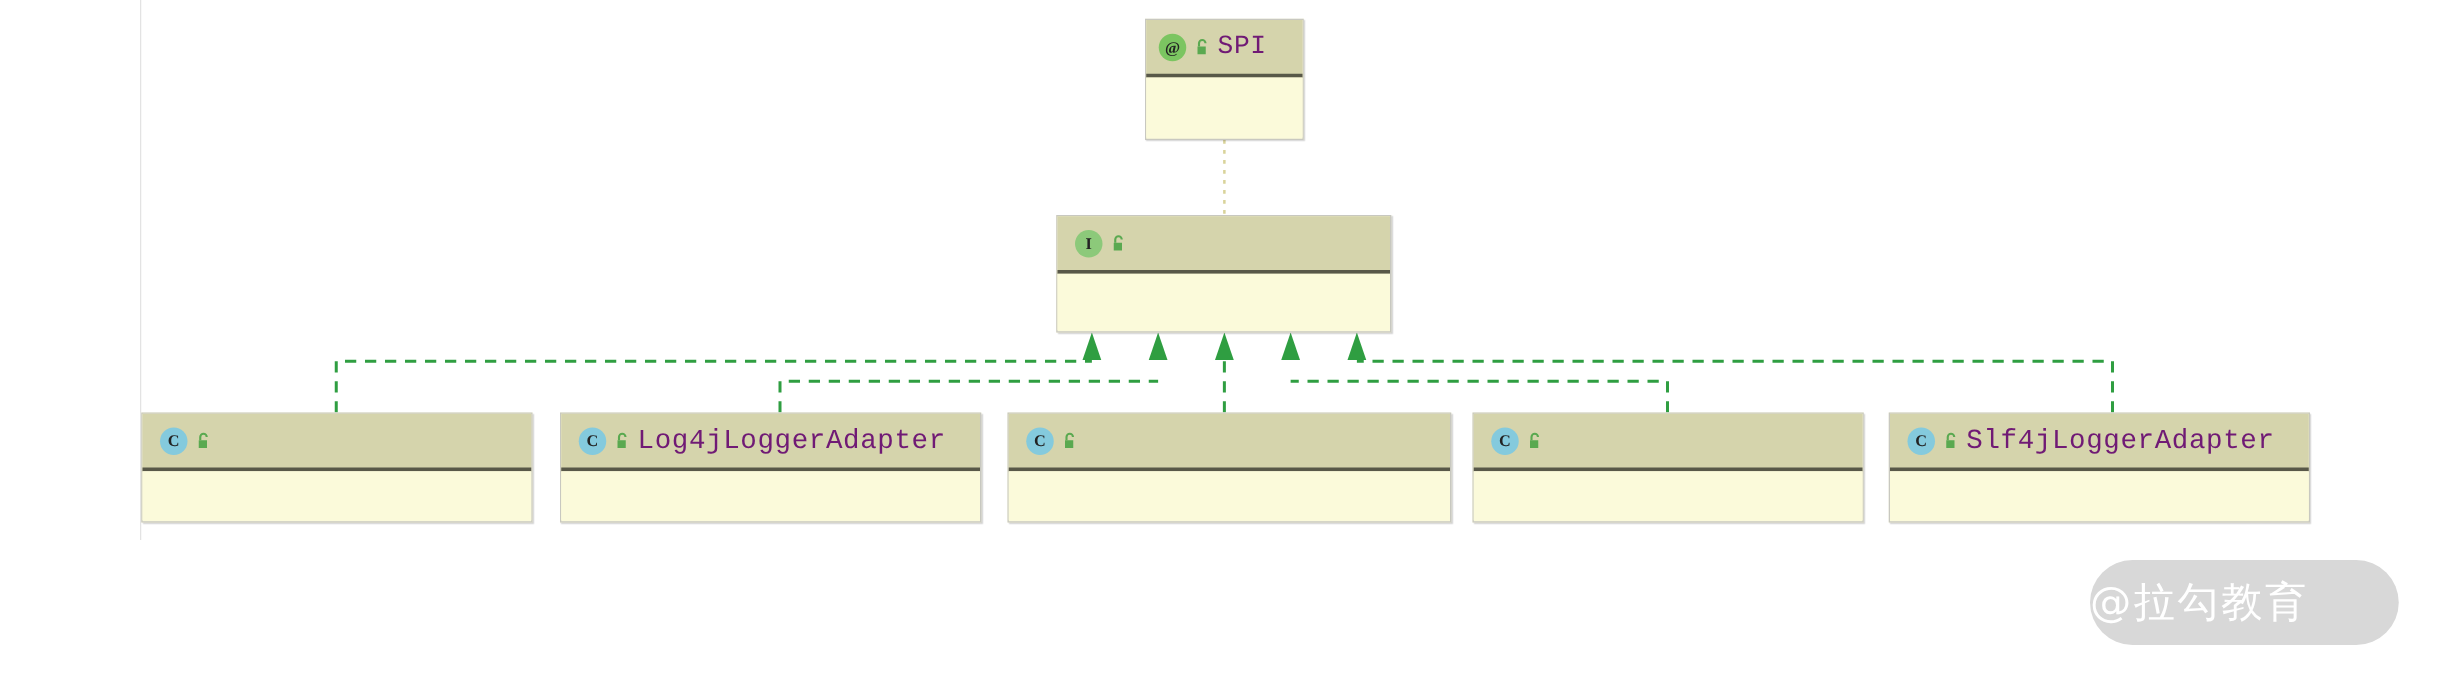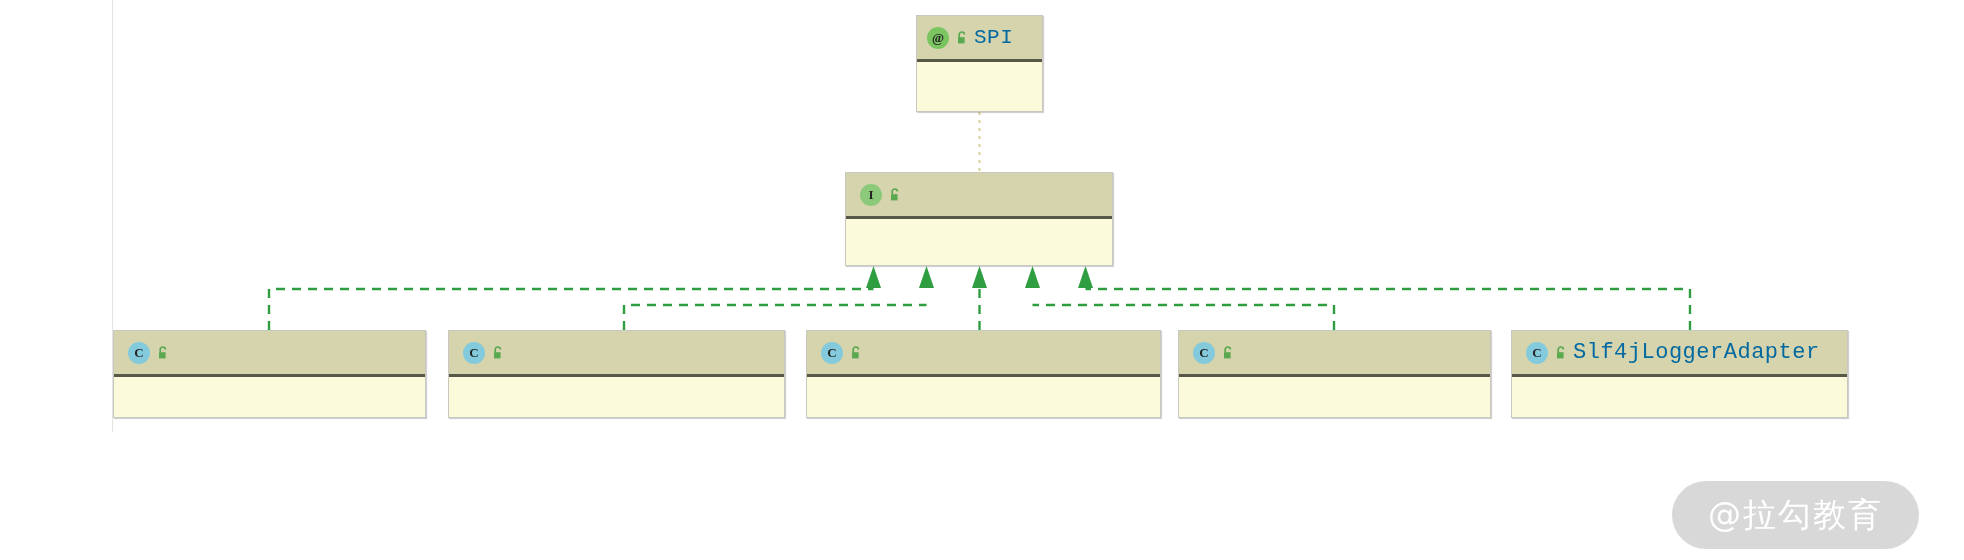--- a/index.html
+++ b/index.html
@@ -49,21 +49,21 @@
   .uml-body {
     box-sizing: border-box;
     height: 48px;
     background: #fbfada;
   }
   .uml-title {
     flex: 1 1 auto;
     text-align: center;
     font-size: 22px;
     letter-spacing: 0.5px;
-    color: #0369a1;
+    color: #701a75;
     padding-right: 32px;
     white-space: nowrap;
     font-family: "Liberation Mono", "DejaVu Sans Mono", monospace;
   }
 
   
   .type-badge {
     flex: 0 0 auto;
     width: 22px;
     height: 22px;
@@ -97,28 +97,27 @@
     top: 0;
     width: 1964px;
     height: 560px;
     pointer-events: none;
   }
 
   
   .watermark {
     position: absolute;
     left: 1672px;
-    top: 481px;
+    top: 448px;
     width: 247px;
     height: 68px;
     border-radius: 34px;
     background: #d8d8d8;
     display: flex;
     align-items: center;
-    justify-content: center;
   }
   .watermark-text {
     color: #ffffff;
     font-size: 33px;
     letter-spacing: 2px;
     font-family: "DejaVu Sans", sans-serif;
   }
 </style>
 </head>
 <body>
@@ -187,20 +186,21 @@
     <div class="uml-body" style="height:39px;"></div>
   </div>
 
   <div class="uml-node" style="left:448px; top:330px; width:337px; height:88px;">
     <div class="uml-header">
       <span class="type-badge badge-class">C</span>
       <svg class="lock-icon" viewBox="0 0 16 16">
         <path d="M5.2 7.2 V4.6 a2.6 2.6 0 0 1 5.2 0" fill="none" stroke="#5aa950" stroke-width="1.7"></path>
         <rect x="4.0" y="7.2" width="6.6" height="6.2" fill="#5aa950"></rect>
       </svg>
+      <span class="uml-title">Log4jLoggerAdapter</span>
     </div>
     <div class="uml-body" style="height:39px;"></div>
   </div>
 
   <div class="uml-node" style="left:806px; top:330px; width:355px; height:88px;">
     <div class="uml-header">
       <span class="type-badge badge-class">C</span>
       <svg class="lock-icon" viewBox="0 0 16 16">
         <path d="M5.2 7.2 V4.6 a2.6 2.6 0 0 1 5.2 0" fill="none" stroke="#5aa950" stroke-width="1.7"></path>
         <rect x="4.0" y="7.2" width="6.6" height="6.2" fill="#5aa950"></rect>

